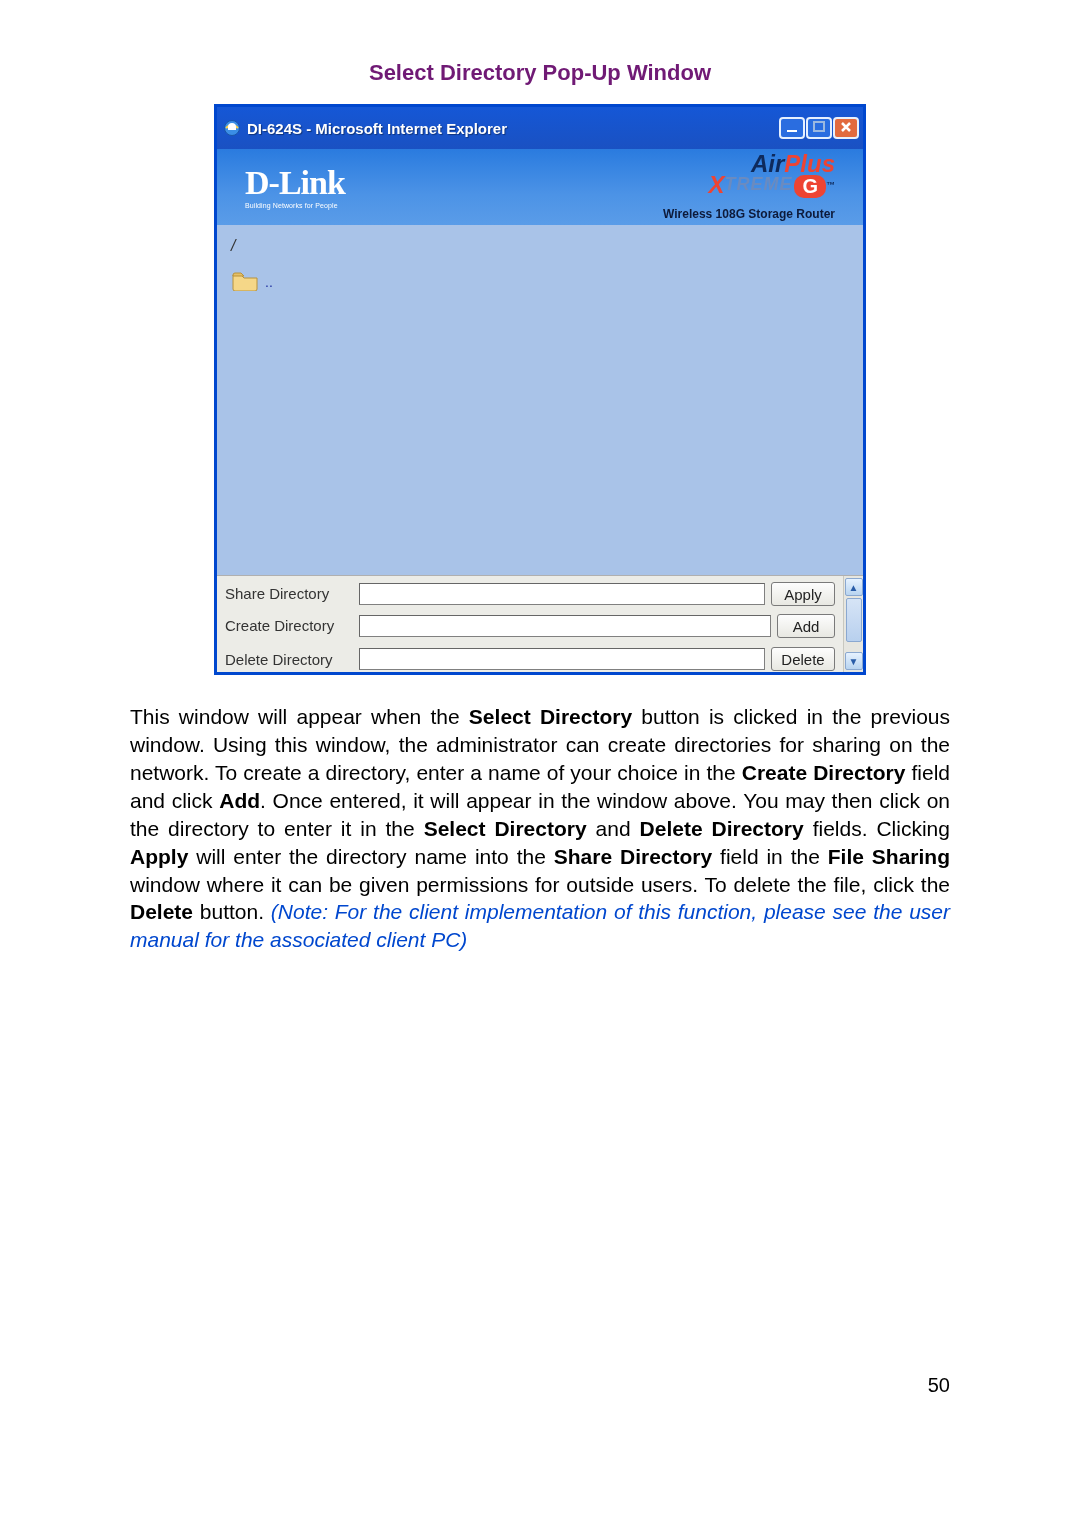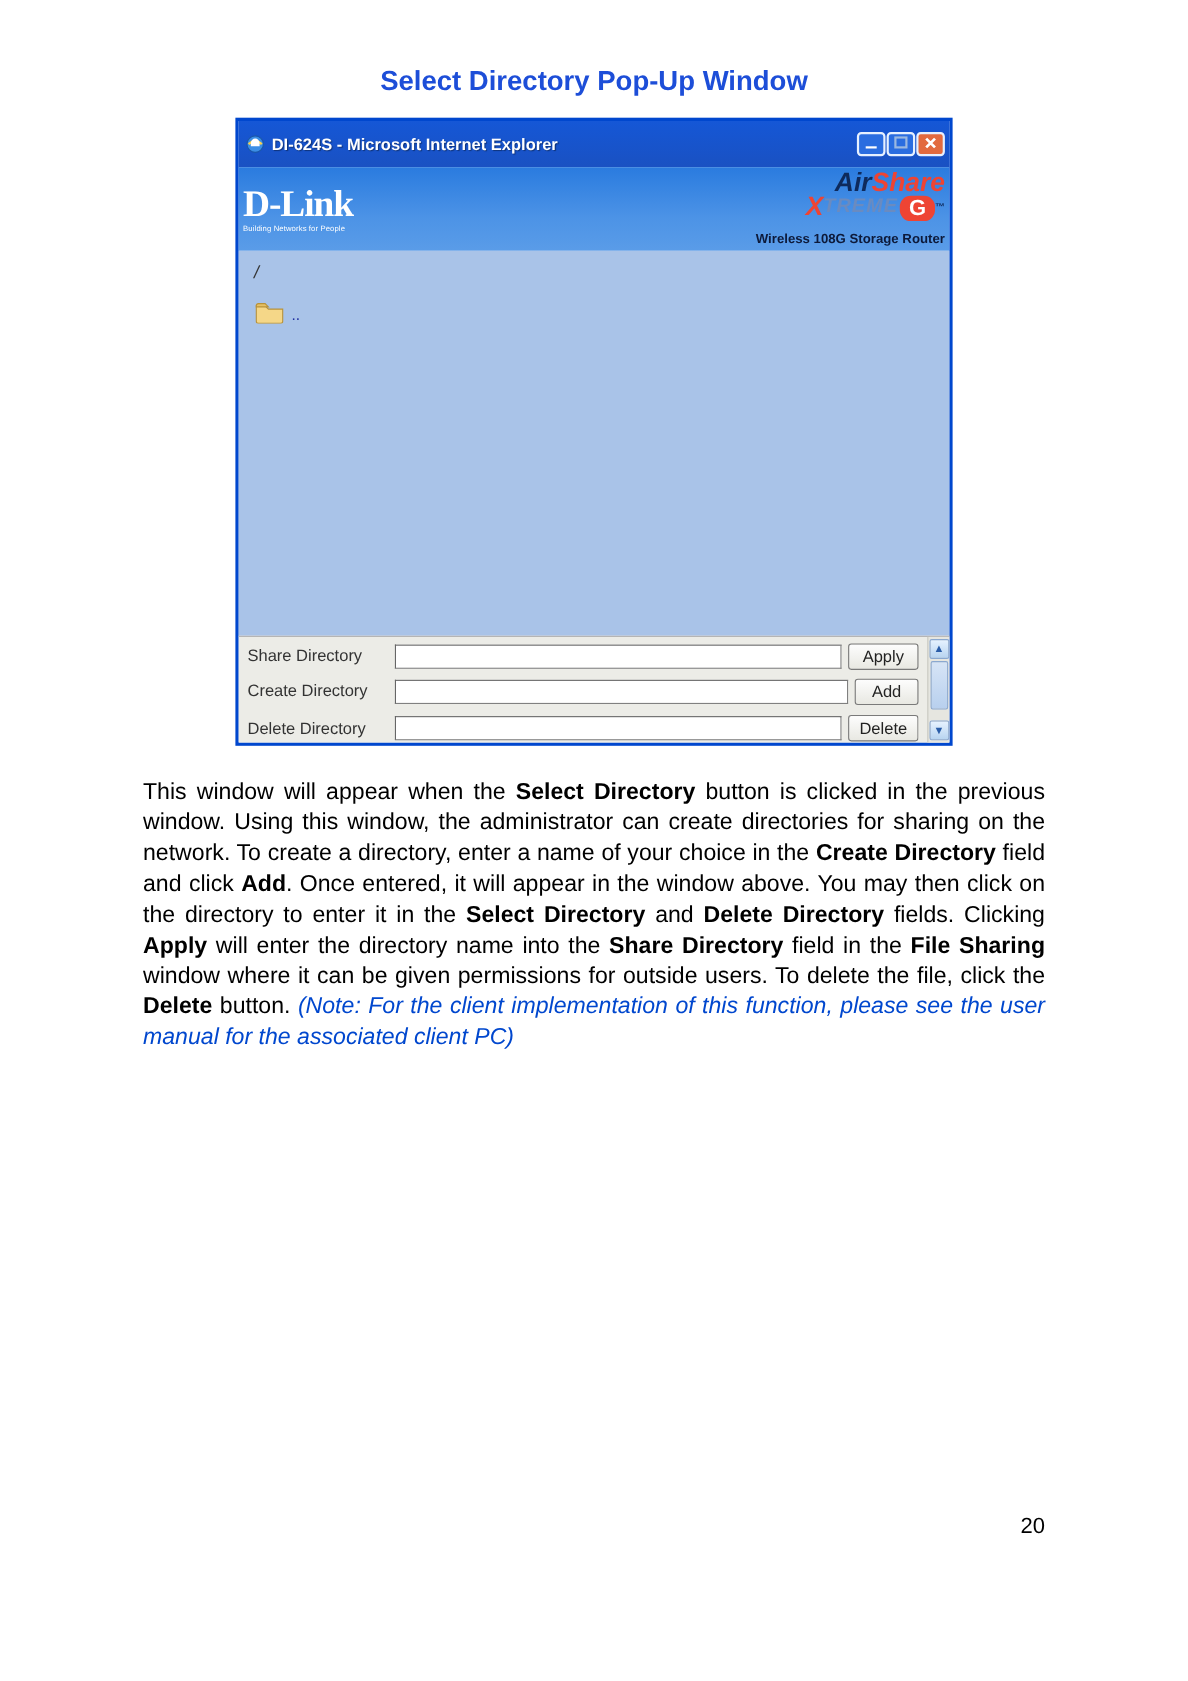--- a/index.html
+++ b/index.html
@@ -9,23 +9,23 @@
     background: #fff;
     width: 1080px;
   }
   .page {
     width: 1080px;
     padding: 60px 130px 40px 130px;
     box-sizing: border-box;
   }
   .heading {
     text-align: center;
-    color: #1d4ed8;
-    font-weight: bold;
-    font-size: 25px;
+    color: #701a75;
+    font-weight: bold;
+    font-size: 22px;
     margin-bottom: 18px;
     font-family: Arial, Helvetica, sans-serif;
   }
   .window-wrap {
     margin: 0 auto;
     width: 652px;
   }
   .window {
     border: 3px solid #0047CE;
     background: #fff;
@@ -72,21 +72,21 @@
   .btn-min { background: #2a6de0; }
   .btn-max { background: #2a6de0; }
   .btn-close { background: #e26a3e; }
   .win-btn-glyph { color:#fff; font-weight:bold; font-size:14px; line-height:1; display:block;}
   .header-banner {
     height: 76px;
     background: linear-gradient(#2a7bdf 0%, #4c93e6 60%, #5a9ce8 100%);
     display: flex;
     justify-content: space-between;
     align-items: center;
-    padding: 0 4px;
+    padding: 0 28px;
   }
   .dlink-block {
     color:#fff;
     line-height:1;
   }
   .dlink-logo {
     font-family: Georgia, 'Times New Roman', serif;
     font-weight: bold;
     font-size: 34px;
     letter-spacing: -1px;
@@ -315,21 +315,21 @@
       </div>
 
       <div class="header-banner">
         <div class="dlink-block">
           <div class="dlink-logo">D-Link</div>
           <div class="dlink-tag">Building Networks for People</div>
         </div>
         <div class="airplus-block">
           <div class="airplus-top">
             <span class="air">Air</span>
-              <span class="plus">Share</span>
+              <span class="plus">Plus</span>
           </div>
           <div class="airplus-mid">
             <span class="x">X</span>
               <span class="treme">TREME</span>
             <span class="g-badge">G</span>
             <span class="tm">™</span>
           </div>
           <div class="airplus-sub">Wireless 108G Storage Router</div>
         </div>
       </div>
@@ -376,14 +376,14 @@
           </div>
         </div>
       </div>
     </div>
   </div>
 
   <div class="body-text">
     <span id="body-main">This window will appear when the <b>Select Directory</b> button is clicked in the previous window. Using this window, the administrator can create directories for sharing on the network. To create a directory, enter a name of your choice in the <b>Create Directory</b> field and click <b>Add</b>. Once entered, it will appear in the window above. You may then click on the directory to enter it in the <b>Select Directory</b> and <b>Delete Directory</b> fields. Clicking <b>Apply</b> will enter the directory name into the <b>Share Directory</b> field in the <b>File Sharing</b> window where it can be given permissions for outside users. To delete the file, click the <b>Delete</b> button. </span><span class="note-ital">(Note: For the client implementation of this function, please see the user manual for the associated client PC)</span>
   </div>
 
-  <div class="page-num">20</div>
+  <div class="page-num">50</div>
 </div>
 
 </body></html>

